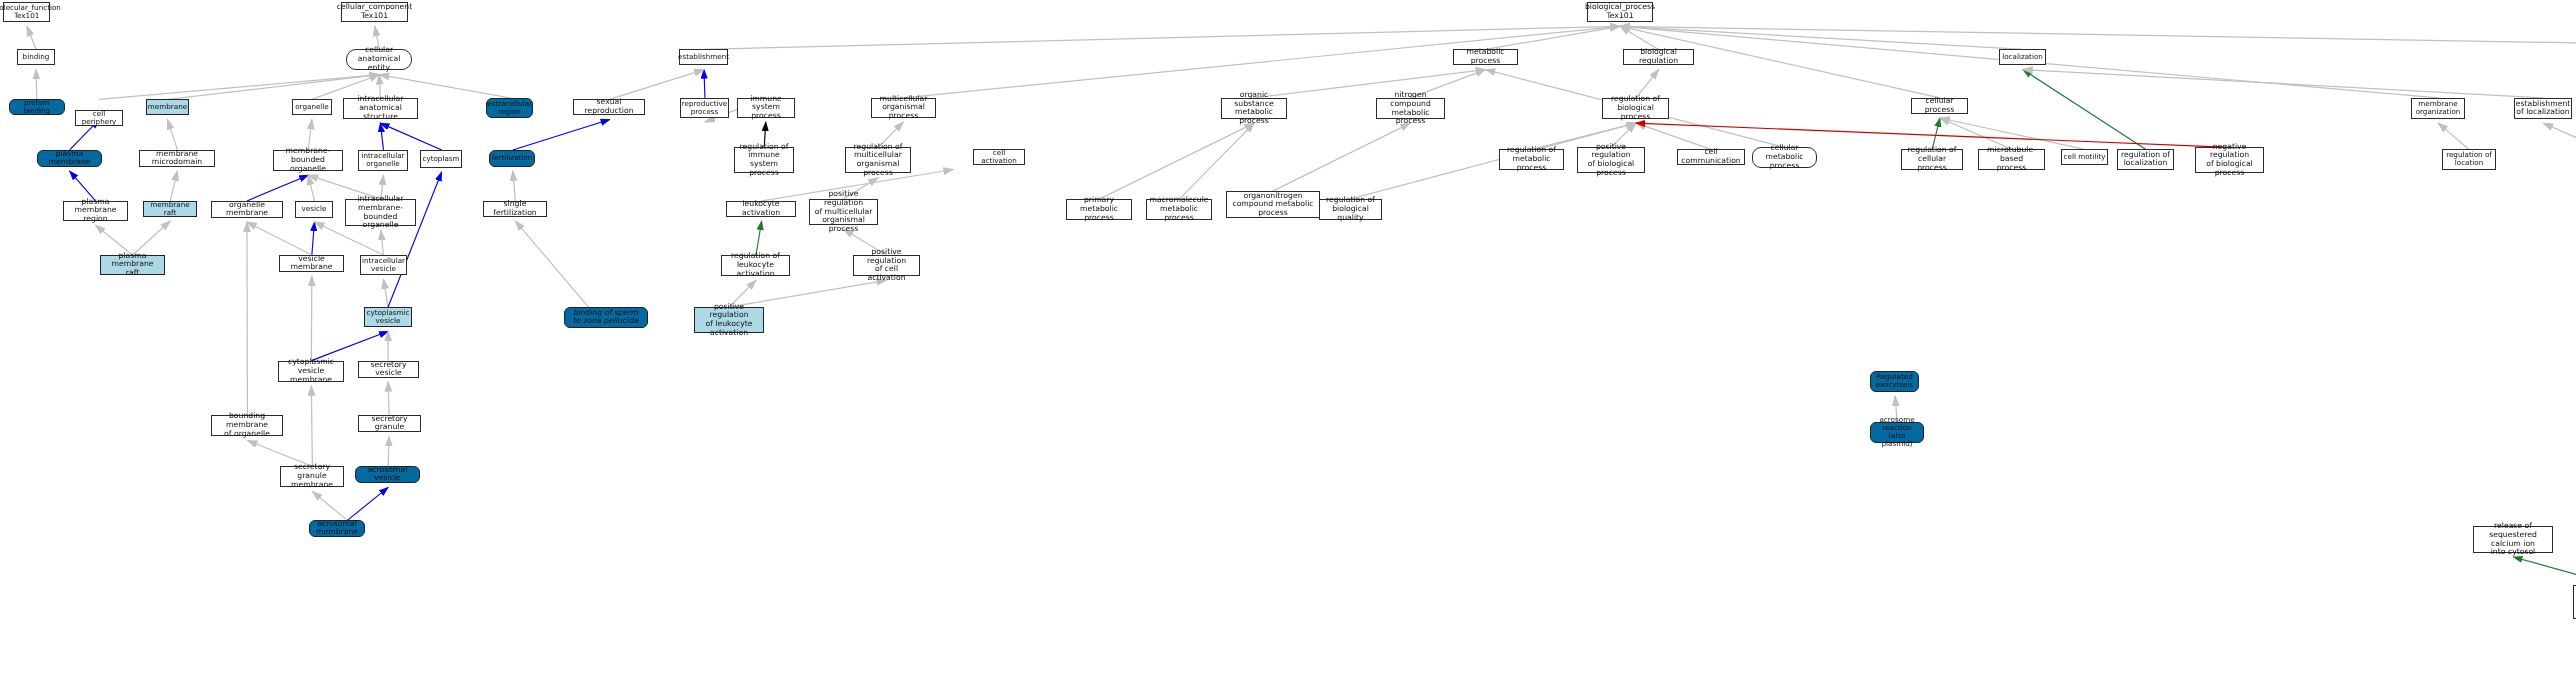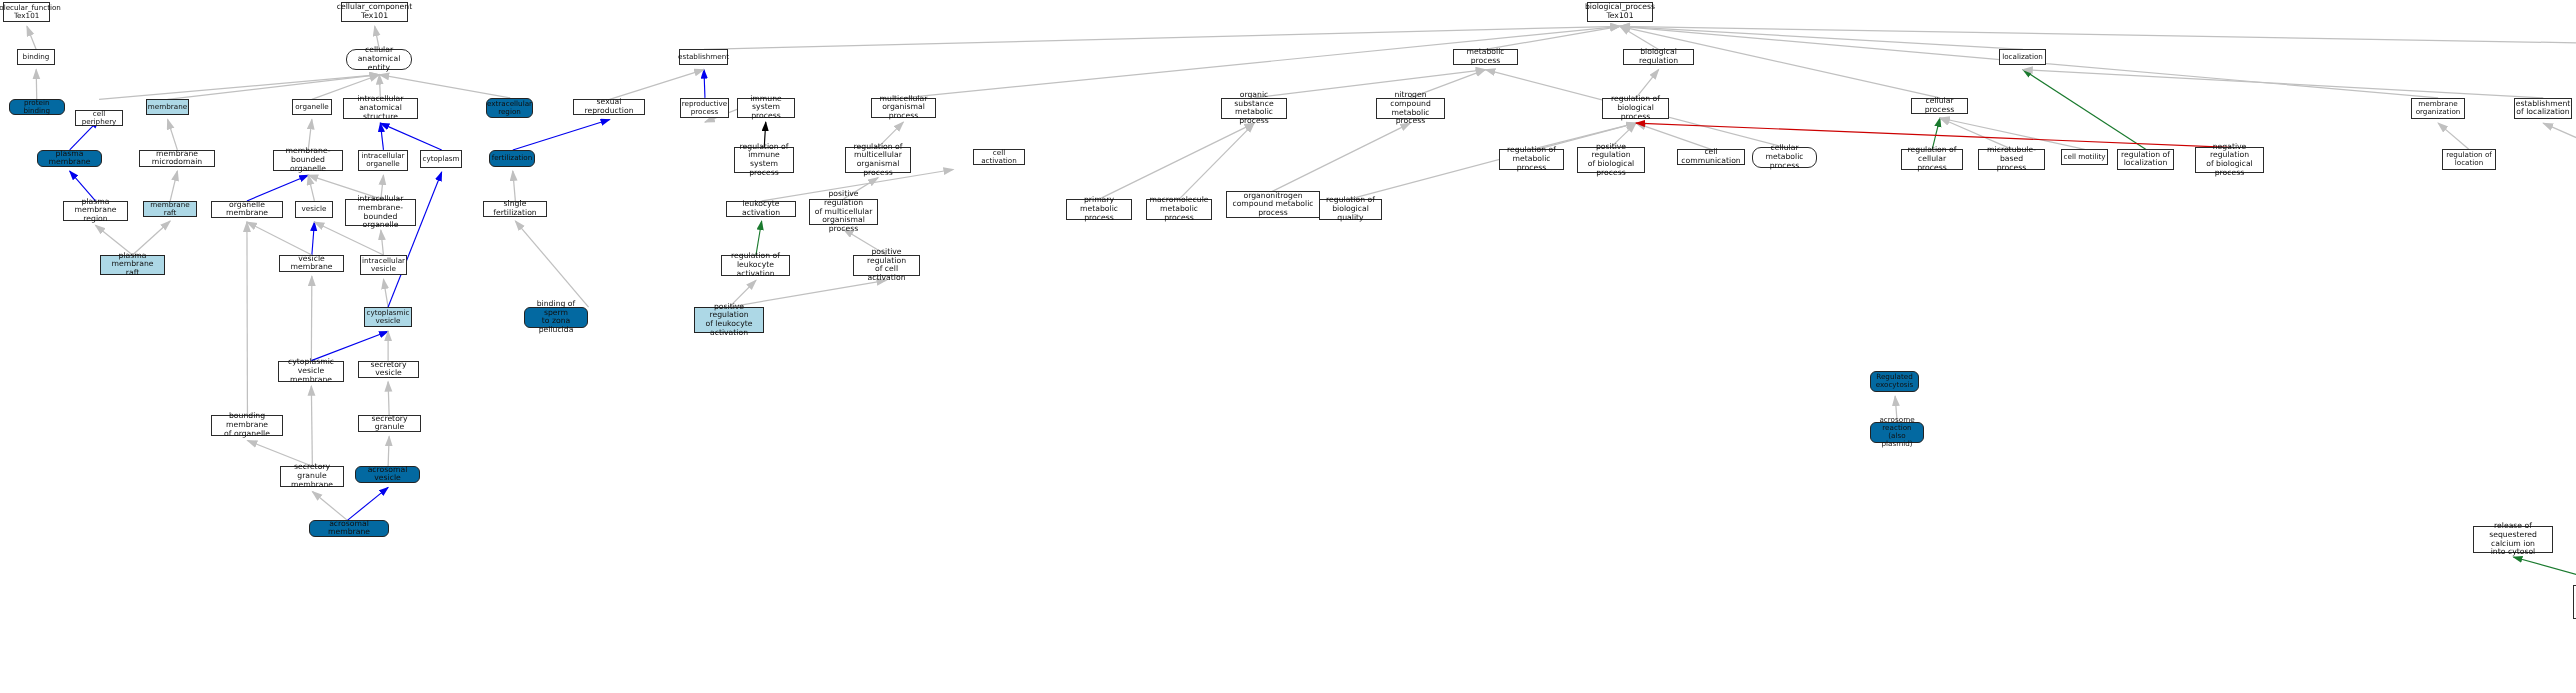--- a/index.html
+++ b/index.html
@@ -171,21 +171,21 @@
 vesicle</div>
       <div class="node" style="left: 278px; top: 361px; width: 66px; height: 20.6px;">cytoplasmic
 vesicle membrane</div>
       <div class="node" style="left: 358px; top: 361px; width: 61px; height: 16.5px;">secretory vesicle</div>
       <div class="node" style="left: 211px; top: 415px; width: 72px; height: 20.6px;">bounding membrane
 of organelle</div>
       <div class="node" style="left: 358px; top: 415px; width: 63px; height: 16.5px;">secretory granule</div>
       <div class="node" style="left: 280px; top: 466px; width: 64px; height: 20.6px;">secretory granule
 membrane</div>
       <div class="node blue" style="left: 355px; top: 466px; width: 65px; height: 16.5px;">acrosomal vesicle</div>
-      <div class="node blue" style="left: 309px; top: 520px; width: 80px; height: 16.5px;">acrosomal membrane</div>
+      <div class="node blue" style="left: 309px; top: 520px; width: 56px; height: 16.5px;">acrosomal membrane</div>
       <div class="node blue" style="left: 486px; top: 98px; width: 47px; height: 19.6px; font-size: 7.2px;">extracellular
 region</div>
       <div class="node" style="left: 483px; top: 201px; width: 64px; height: 15.5px;">single fertilization</div>
       <div class="node blue" style="left: 489px; top: 150px; width: 46px; height: 16.5px; font-size: 7.2px;">fertilization</div>
       <div class="node" style="left: 573px; top: 99px; width: 72px; height: 15.5px;">sexual reproduction</div>
       <div class="node" style="left: 483px; top: 201px; width: 64px; height: 15.5px;">single fertilization</div>
       <div class="node" style="left: 1587px; top: 2.1px; width: 66px; height: 19.6px;">biological_process
 Tex101</div>
       <div class="node" style="left: 679px; top: 49px; width: 49px; height: 15.5px; font-size: 7.2px;">establishment</div>
       <div class="node" style="left: 680px; top: 98px; width: 49px; height: 19.6px; font-size: 7.2px;">reproductive
@@ -205,21 +205,21 @@
       <div class="node" style="left: 809px; top: 199px; width: 69px; height: 26px;">positive regulation
 of multicellular
 organismal process</div>
       <div class="node" style="left: 853px; top: 255px; width: 67px; height: 20.6px;">positive regulation
 of cell activation</div>
       <div class="node" style="left: 721px; top: 255px; width: 69px; height: 20.6px;">regulation of
 leukocyte activation</div>
       <div class="node teal" style="left: 694px; top: 307px; width: 70px; height: 26px;">positive regulation
 of leukocyte
 activation</div>
-      <div class="node blue" style="left: 524px; top: 307px; width: 64px; height: 20.6px;">binding of sperm
+      <div class="node blue" style="left: 564px; top: 307px; width: 84px; height: 20.6px; font-style: italic;">binding of sperm
 to zona pellucida</div>
       <div class="node" style="left: 483px; top: 201px; width: 64px; height: 15.5px;">single fertilization</div>
       <div class="node" style="left: 1453px; top: 49px; width: 65px; height: 15.5px;">metabolic process</div>
       <div class="node" style="left: 1623px; top: 49px; width: 71px; height: 15.5px;">biological regulation</div>
       <div class="node" style="left: 1602px; top: 98px; width: 67px; height: 20.6px;">regulation of
 biological process</div>
       <div class="node" style="left: 1221px; top: 98px; width: 66px; height: 20.6px;">organic substance
 metabolic process</div>
       <div class="node" style="left: 1376px; top: 98px; width: 69px; height: 21px;">nitrogen compound
 metabolic process</div>

